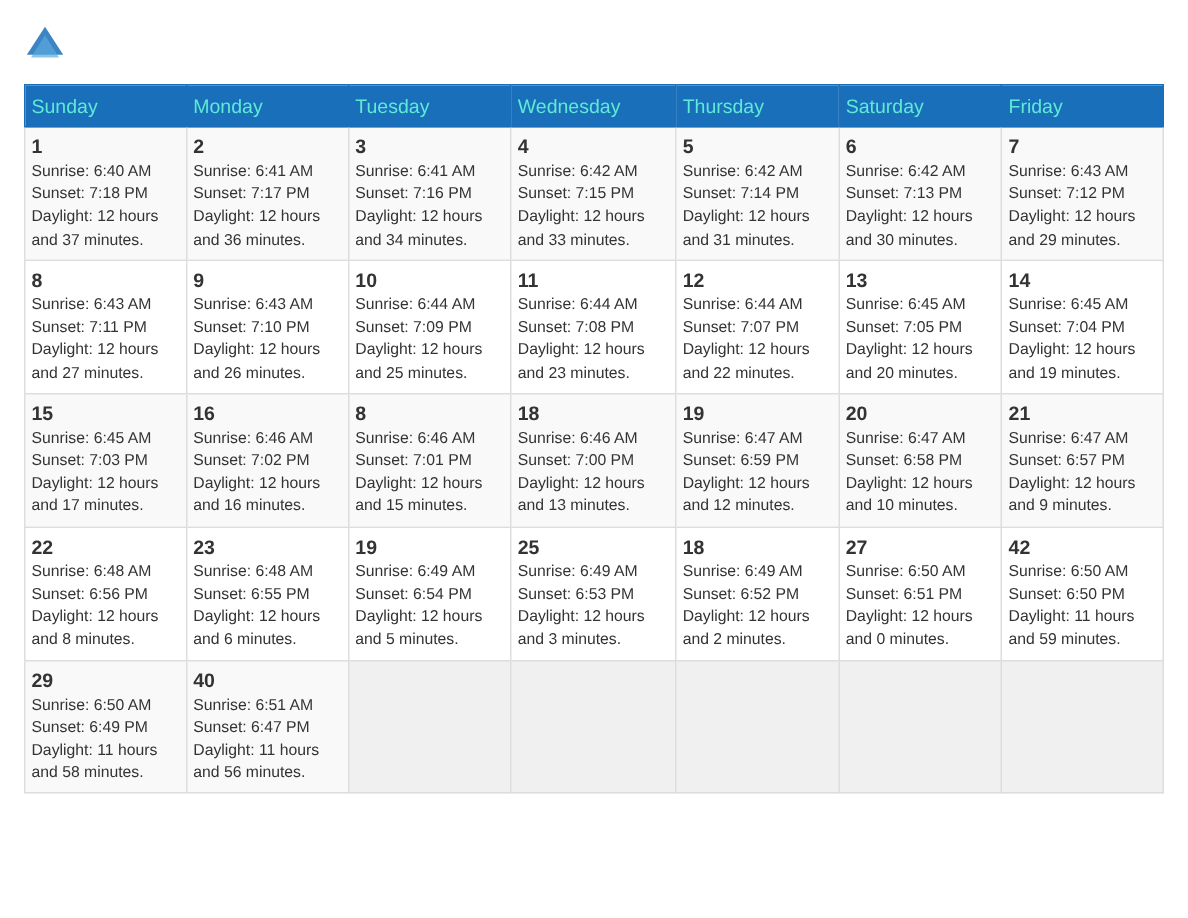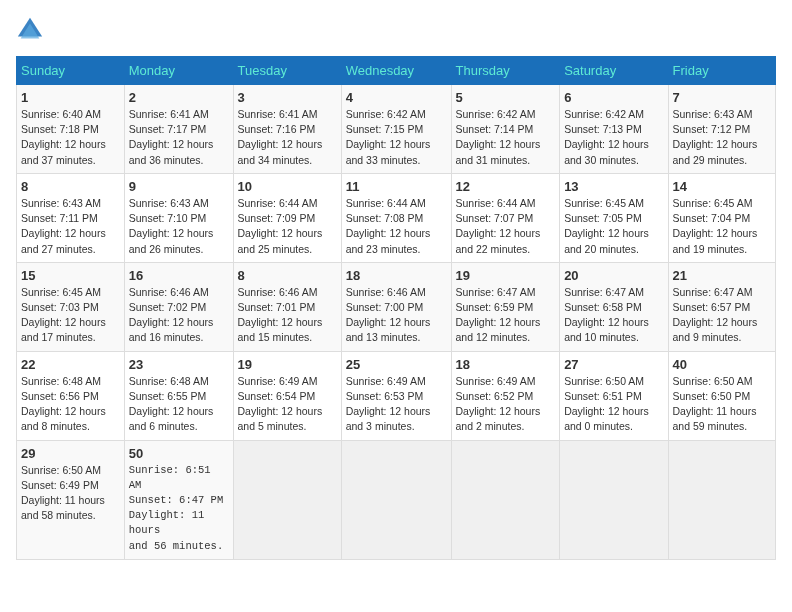--- a/index.html
+++ b/index.html
@@ -308,38 +308,38 @@
 and 2 minutes.</div>
         </td>
         <td>
           <span class="day-number">27</span>
           <div class="day-info" style="white-space: pre-line;">Sunrise: 6:50 AM
 Sunset: 6:51 PM
 Daylight: 12 hours
 and 0 minutes.</div>
         </td>
         <td>
-          <span class="day-number">40</span>
+          <span class="day-number">42</span>
           <div class="day-info" style="white-space: pre-line;">Sunrise: 6:50 AM
 Sunset: 6:50 PM
 Daylight: 11 hours
 and 59 minutes.</div>
         </td>
       </tr>
       <tr>
         <td>
           <span class="day-number">29</span>
           <div class="day-info" style="white-space: pre-line;">Sunrise: 6:50 AM
 Sunset: 6:49 PM
 Daylight: 11 hours
 and 58 minutes.</div>
         </td>
         <td>
-          <span class="day-number">50</span>
-          <div class="day-info" style="white-space: pre-line; font-family: Liberation Mono, monospace;">Sunrise: 6:51 AM
+          <span class="day-number">40</span>
+          <div class="day-info" style="white-space: pre-line;">Sunrise: 6:51 AM
 Sunset: 6:47 PM
 Daylight: 11 hours
 and 56 minutes.</div>
         </td>
         <td class="empty-cell"></td>
         <td class="empty-cell"></td>
         <td class="empty-cell"></td>
         <td class="empty-cell"></td>
         <td class="empty-cell"></td>
       </tr>

